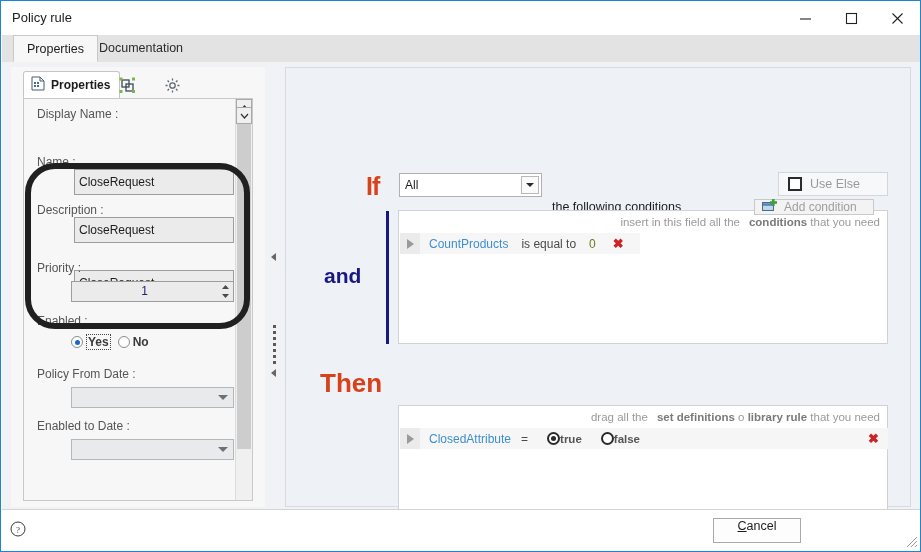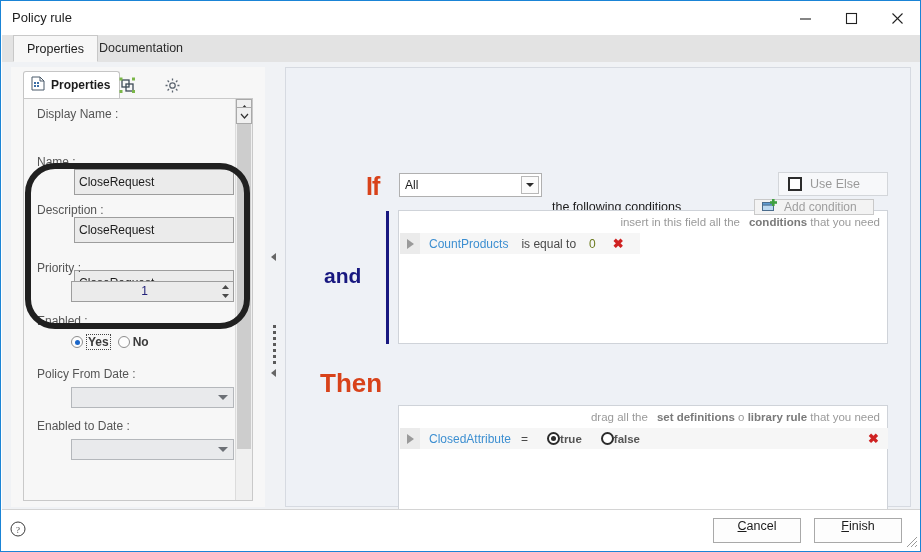--- a/index.html
+++ b/index.html
@@ -510,23 +510,20 @@
   <div class="footer">
     <span class="helpico">
       <svg width="16" height="16" viewBox="0 0 16 16">
         <circle cx="8" cy="8" r="7" fill="none" stroke="#3a3a3a" stroke-width="1"></circle>
         <text x="8" y="11.6" font-size="9" text-anchor="middle" fill="#3a3a3a" font-family="Liberation Serif, serif">?</text>
       </svg>
     </span>
     <div class="btn" id="cancel-button">
       <span><u>C</u><span>ancel</span></span>
     </div>
-    <div class="btn" id="finish-button">
-      <span><u>F</u><span>inish</span></span>
-    </div>
     <svg class="grip" viewBox="0 0 12 12">
       <g stroke="#9a9a9a" stroke-width="1">
         <line x1="11" y1="1" x2="1" y2="11"></line>
         <line x1="11" y1="5" x2="5" y2="11"></line>
         <line x1="11" y1="9" x2="9" y2="11"></line>
       </g>
     </svg>
   </div>
 
 </div>

